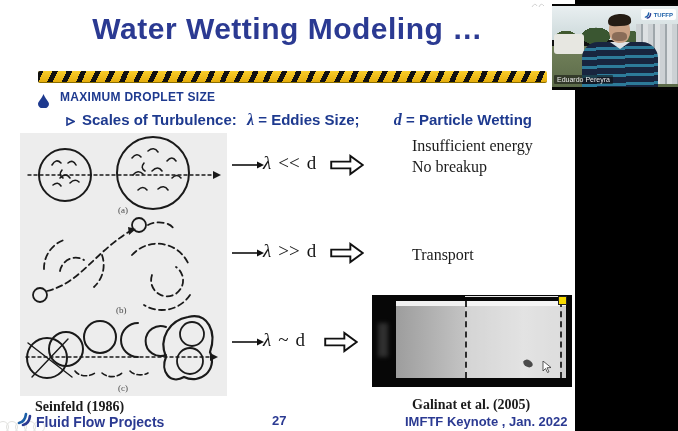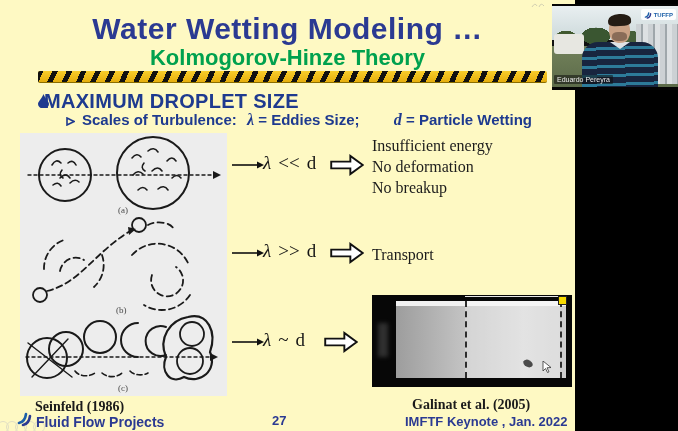--- a/index.html
+++ b/index.html
@@ -1,39 +1,39 @@
 <!DOCTYPE html>
 <html><head>
 <meta charset="utf-8">
 <style>
   html,body{margin:0;padding:0;background:#000;}
-  #screen{position:relative;width:678px;height:431px;background:#fef9c3;overflow:hidden;
+  #screen{position:relative;width:678px;height:431px;background:#ffffff;overflow:hidden;
           font-family:"Liberation Sans",sans-serif;}
   .abs{position:absolute;}
 
   
   .title{left:0;top:12px;width:575px;text-align:center;font-size:30px;font-weight:bold;
          color:#2b3a92;letter-spacing:.5px;}
   .subtitle{left:0;top:45px;width:575px;text-align:center;font-size:22px;font-weight:bold;
             color:#00a14e;}
   .hazard{left:38px;top:71px;width:509px;height:11px;border-radius:2px;
           background:
             repeating-linear-gradient(115deg,#101010 0 5px,rgba(0,0,0,0) 5px 13px),
             linear-gradient(#f8cd2a,#e6ae0e);
           border-bottom:1px solid #8a6d00;}
-  .heading{left:44px;top:90px;font-size:20px;font-weight:bold;color:#1e3a8f;letter-spacing:.3px;}
+  .heading{left:60px;top:90px;font-size:12px;font-weight:bold;color:#1e3a8f;letter-spacing:.3px;}
   .subbullet{left:82px;top:111px;font-size:15px;font-weight:bold;color:#1e3a8f;}
   .subbullet .sym{font-family:"Liberation Serif",serif;font-style:italic;font-size:16px;}
   .gap{display:inline-block;width:26px;}
 
   
   .rel{font-family:"Liberation Serif",serif;font-size:19px;color:#151515;white-space:nowrap;}
   .rel .lam{font-style:italic;}
   .rel .op{margin:0 7px;}
-  .results{font-family:"Liberation Serif",serif;font-size:16px;line-height:21px;color:#1c1c1c;}
+  .results{font-family:"Liberation Serif",serif;font-size:16px;line-height:21px;color:#1c1c1c;margin-left:40px;}
 
   
   .figbox{left:20px;top:133px;width:207px;height:263px;background:#ededed;}
   .caption{font-family:"Liberation Serif",serif;font-size:14px;font-weight:600;color:#1b1b1b;
            }
 
   
   .exp{left:372px;top:295px;width:200px;height:92px;background:#070707;overflow:hidden;}
   .exp-smudge{left:6px;top:28px;width:10px;height:34px;background:#3a3a3a;filter:blur(2px);opacity:.8;}
   .exp-main{left:24px;top:6px;width:170px;height:77px;
@@ -92,21 +92,20 @@
 
 <div id="screen">
 
   <div class="abs blackcol"></div>
 
   <svg class="abs corner-artifact" viewBox="0 0 14 8">
     <path d="M1,6 Q4,1 6,5 M8,6 Q10,1 13,5" stroke="#9a9a9a" stroke-width="1" fill="none"></path>
   </svg>
 
   <div class="abs title">Water Wetting Modeling …</div>
-  <div class="abs subtitle">Kolmogorov-Hinze Theory</div>
   <div class="abs hazard"></div>
 
   <svg class="abs" style="left:38px;top:94px" width="11" height="14" viewBox="0 0 11 14">
     <path d="M5.5,0 C7,4.5 11,7.5 11,10 A5.5,4.5 0 0 1 0,10 C0,7.5 4,4.5 5.5,0 Z" fill="#1e3a8f"></path>
   </svg>
   <div class="abs heading">MAXIMUM DROPLET SIZE</div>
 
   <svg class="abs" style="left:66px;top:117px" width="9" height="9" viewBox="0 0 9 9">
     <path d="M1,1 L8,4.5 L1,8 Z" fill="none" stroke="#1e3a8f" stroke-width="1.6"></path>
   </svg>
@@ -184,21 +183,20 @@
     <polygon points="25,1.5 32,5 25,8.5" fill="#111"></polygon>
   </svg>
   <div class="abs rel" style="left:263px;top:152px">
     <span class="lam">λ</span><span class="op">&lt;&lt;</span><span>d</span>
   </div>
   <svg class="abs" style="left:330px;top:154px" width="34" height="22" viewBox="0 0 35 23">
     <path d="M1,8 H21 V2 L34,11.5 L21,21 V15 H1 Z" fill="#fff" stroke="#111" stroke-width="2"></path>
   </svg>
   <div class="abs results" style="left:372px;top:135px">
     <div>Insufficient energy</div>
-    <div>No deformation</div>
     <div>No breakup</div>
   </div>
 
   <svg class="abs" style="left:232px;top:248px" width="32" height="10" viewBox="0 0 32 10">
     <line x1="0" y1="5" x2="25" y2="5" stroke="#111" stroke-width="1.6"></line>
     <polygon points="25,1.5 32,5 25,8.5" fill="#111"></polygon>
   </svg>
   <div class="abs rel" style="left:263px;top:240px">
     <span class="lam">λ</span><span class="op">&gt;&gt;</span><span>d</span>
   </div>

